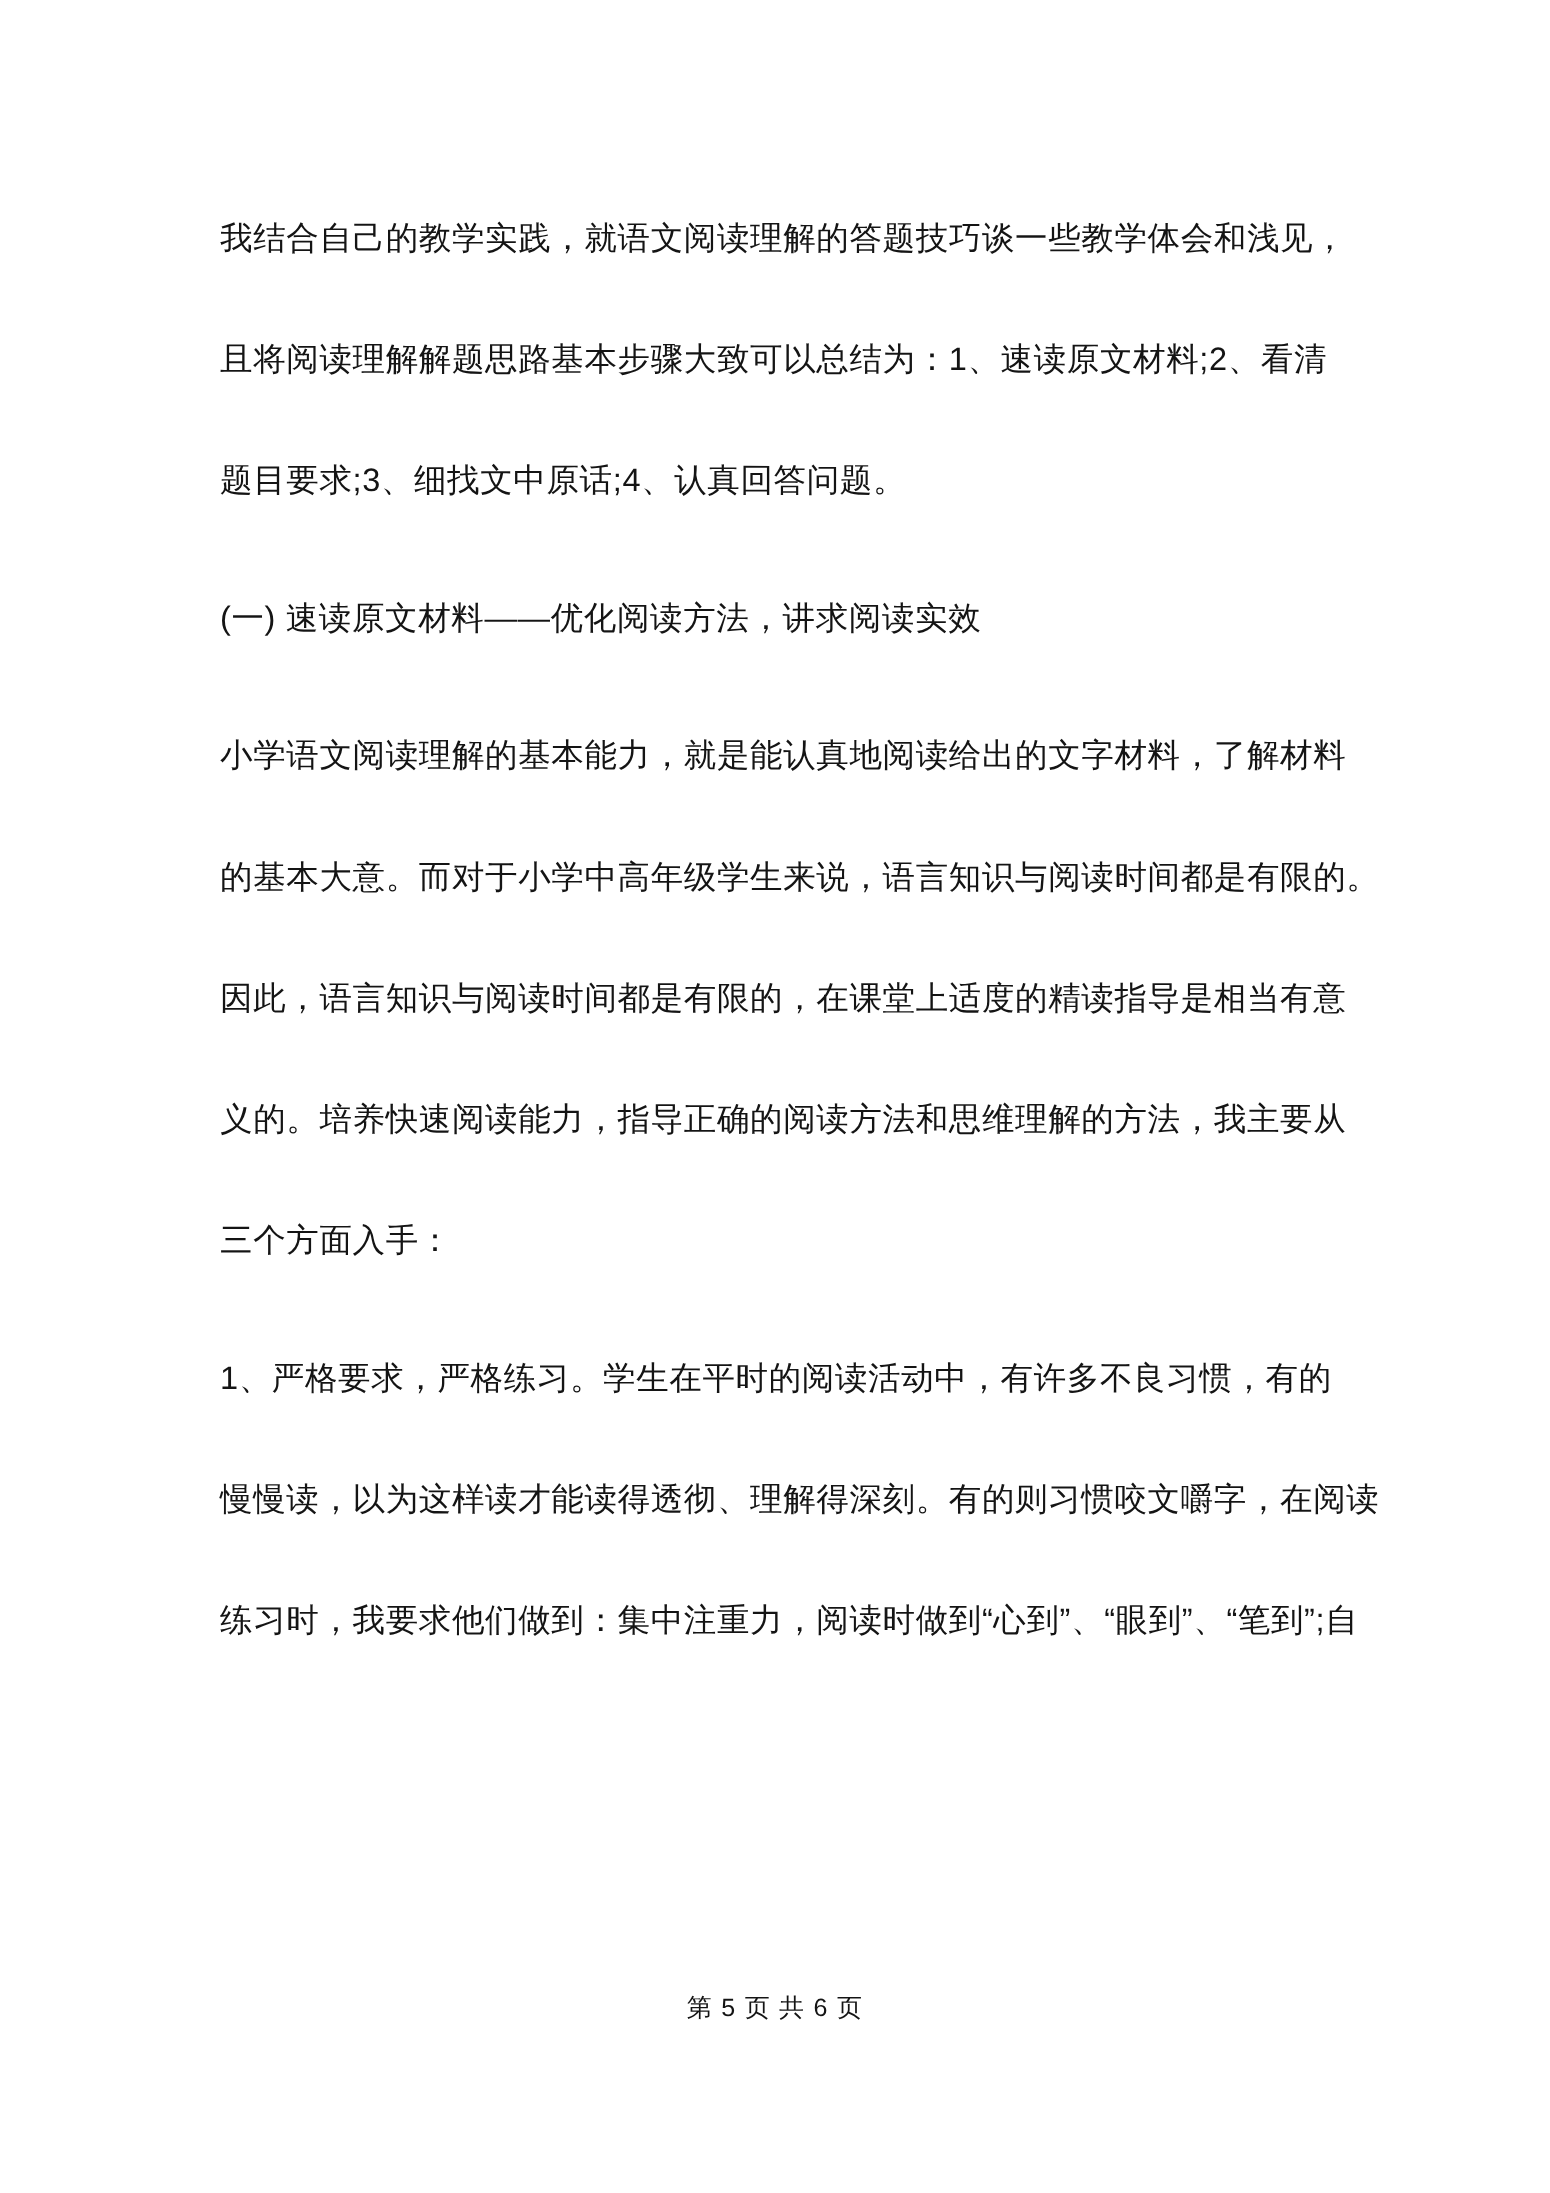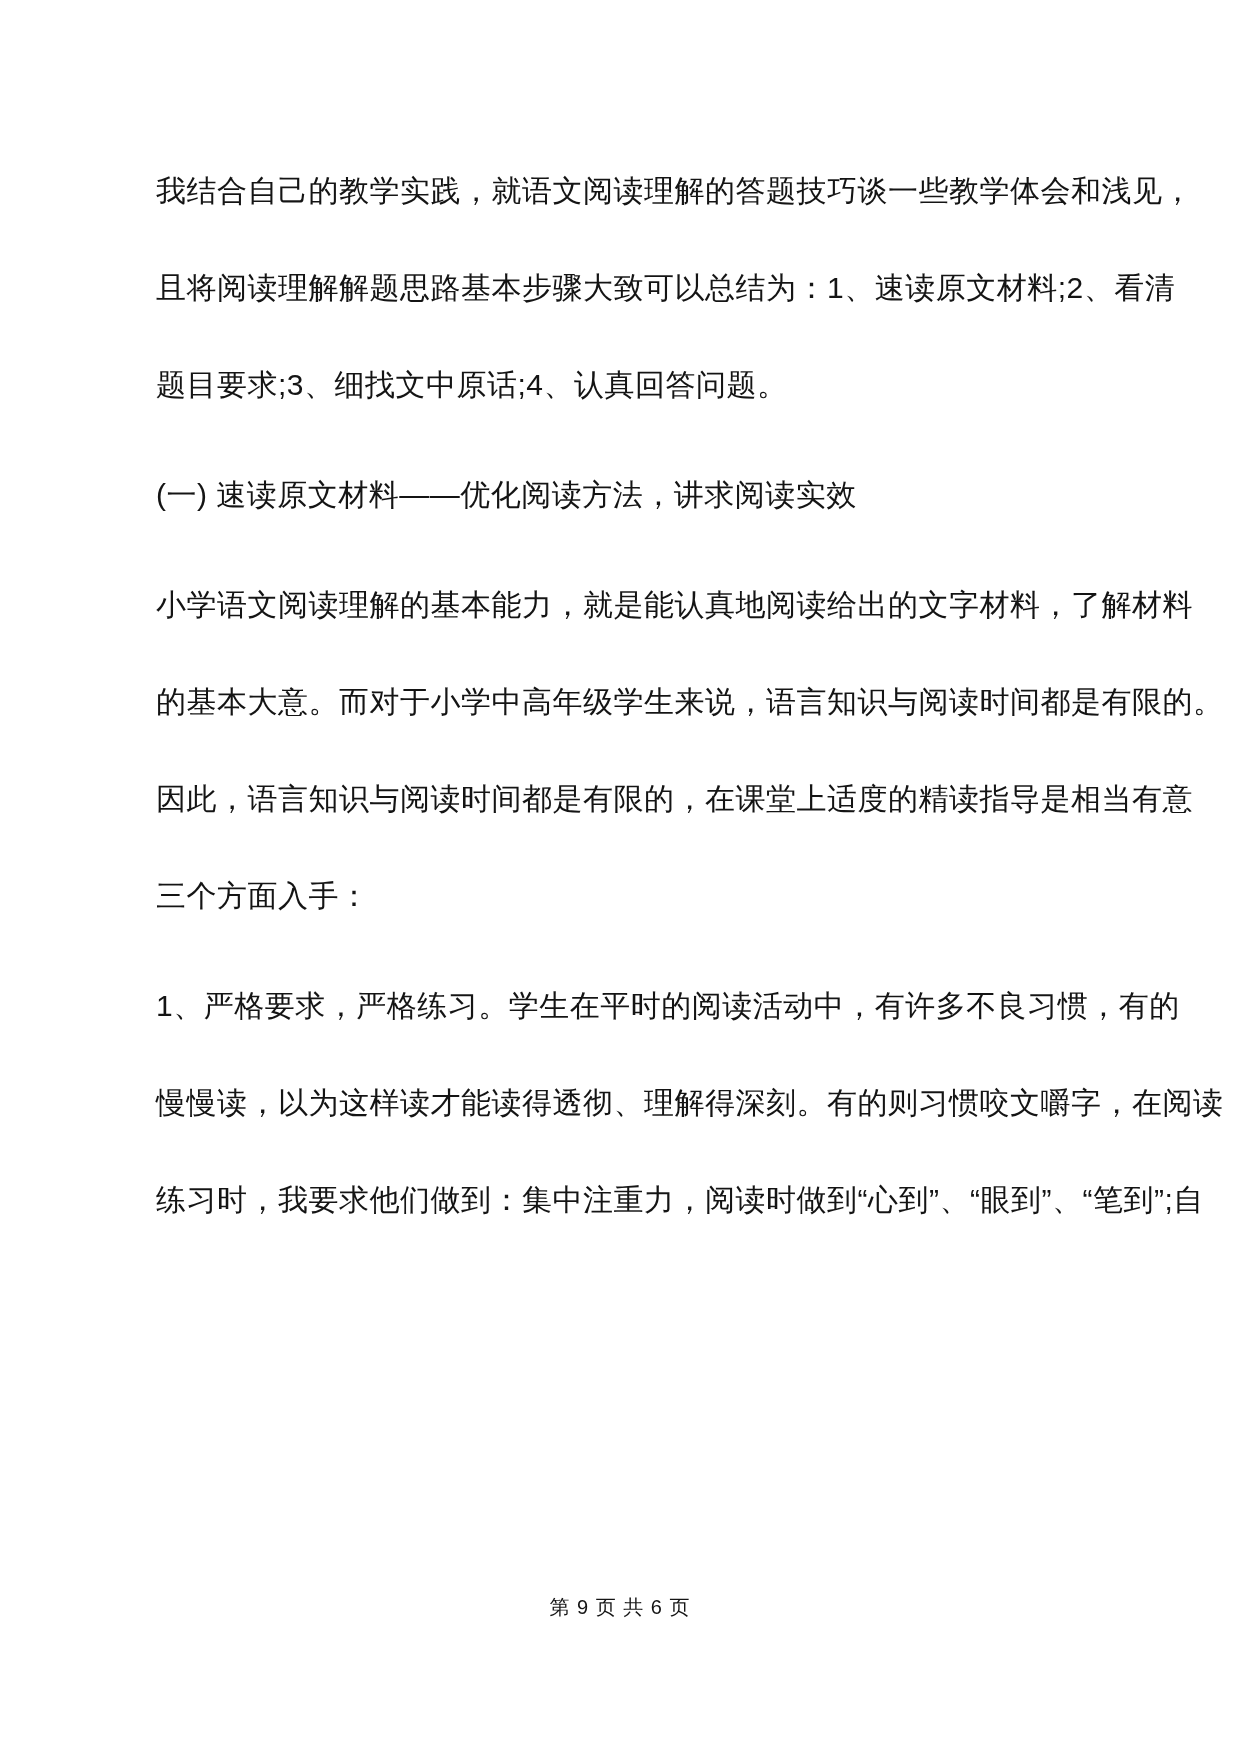--- a/index.html
+++ b/index.html
@@ -11,24 +11,24 @@
     position: relative;
     width: 1240px;
     height: 1754px;
     background: #ffffff;
     overflow: hidden;
     font-family: "Liberation Sans", sans-serif;
     color: #141414;
   }
   .content {
     position: absolute;
-    left: 156px;
+    left: 176px;
     top: 142px;
     width: 880px;
-    font-size: 30px;
+    font-size: 26px;
   }
   .para {
     margin: 0 0 13px 0;
     padding: 0;
   }
   .line {
     line-height: 97px;
     white-space: nowrap;
     letter-spacing: 0.5px;
   }
@@ -58,28 +58,29 @@
     </div>
 
     <div class="para">
       <div class="line">(一) 速读原文材料——优化阅读方法，讲求阅读实效</div>
     </div>
 
     <div class="para">
       <div class="line">小学语文阅读理解的基本能力，就是能认真地阅读给出的文字材料，了解材料</div>
       <div class="line">的基本大意。而对于小学中高年级学生来说，语言知识与阅读时间都是有限的。</div>
       <div class="line">因此，语言知识与阅读时间都是有限的，在课堂上适度的精读指导是相当有意</div>
+      <div class="line">义的。培养快速阅读能力，指导正确的阅读方法和思维理解的方法，我主要从</div>
       <div class="line">三个方面入手：</div>
     </div>
 
     <div class="para">
       <div class="line">1、严格要求，严格练习。学生在平时的阅读活动中，有许多不良习惯，有的</div>
       <div class="line">慢慢读，以为这样读才能读得透彻、理解得深刻。有的则习惯咬文嚼字，在阅读</div>
       <div class="line">练习时，我要求他们做到：集中注重力，阅读时做到“心到”、“眼到”、“笔到”;自</div>
     </div>
 
   </div>
 
   <div class="footer">
-    <span>第 9 页 共 6 页</span>
+    <span>第 5 页 共 6 页</span>
   </div>
 
 </div>
 
 </body></html>

